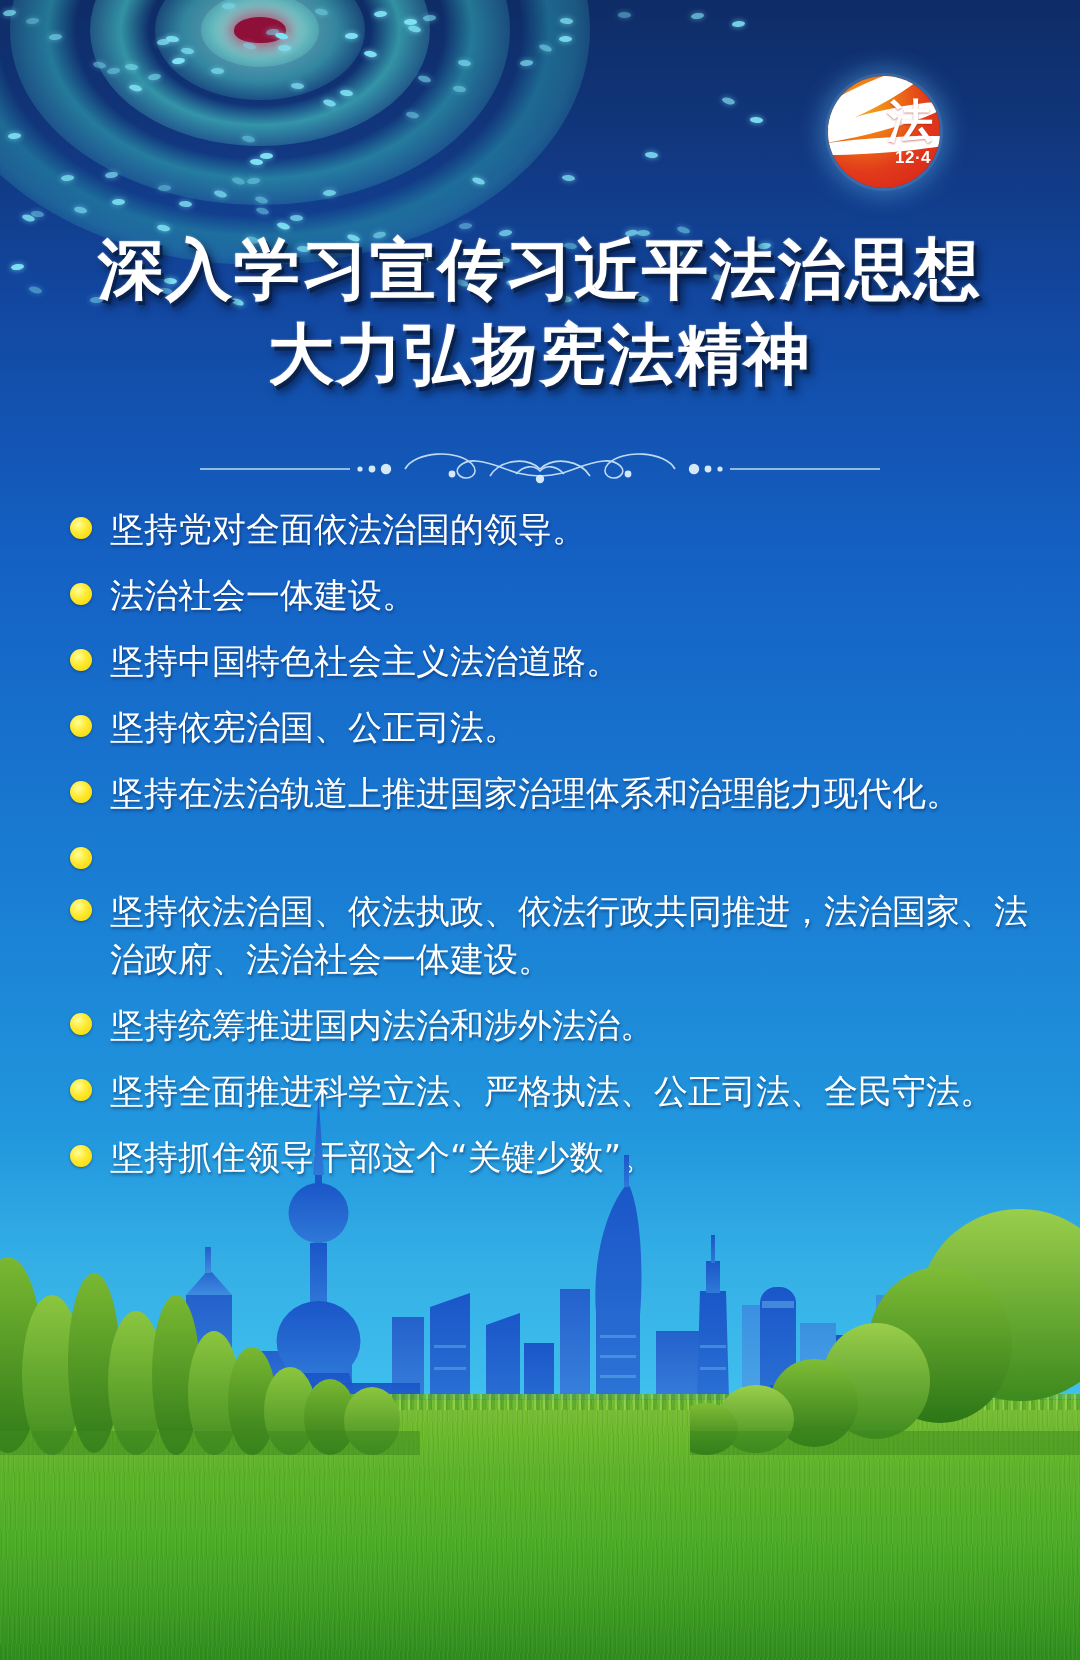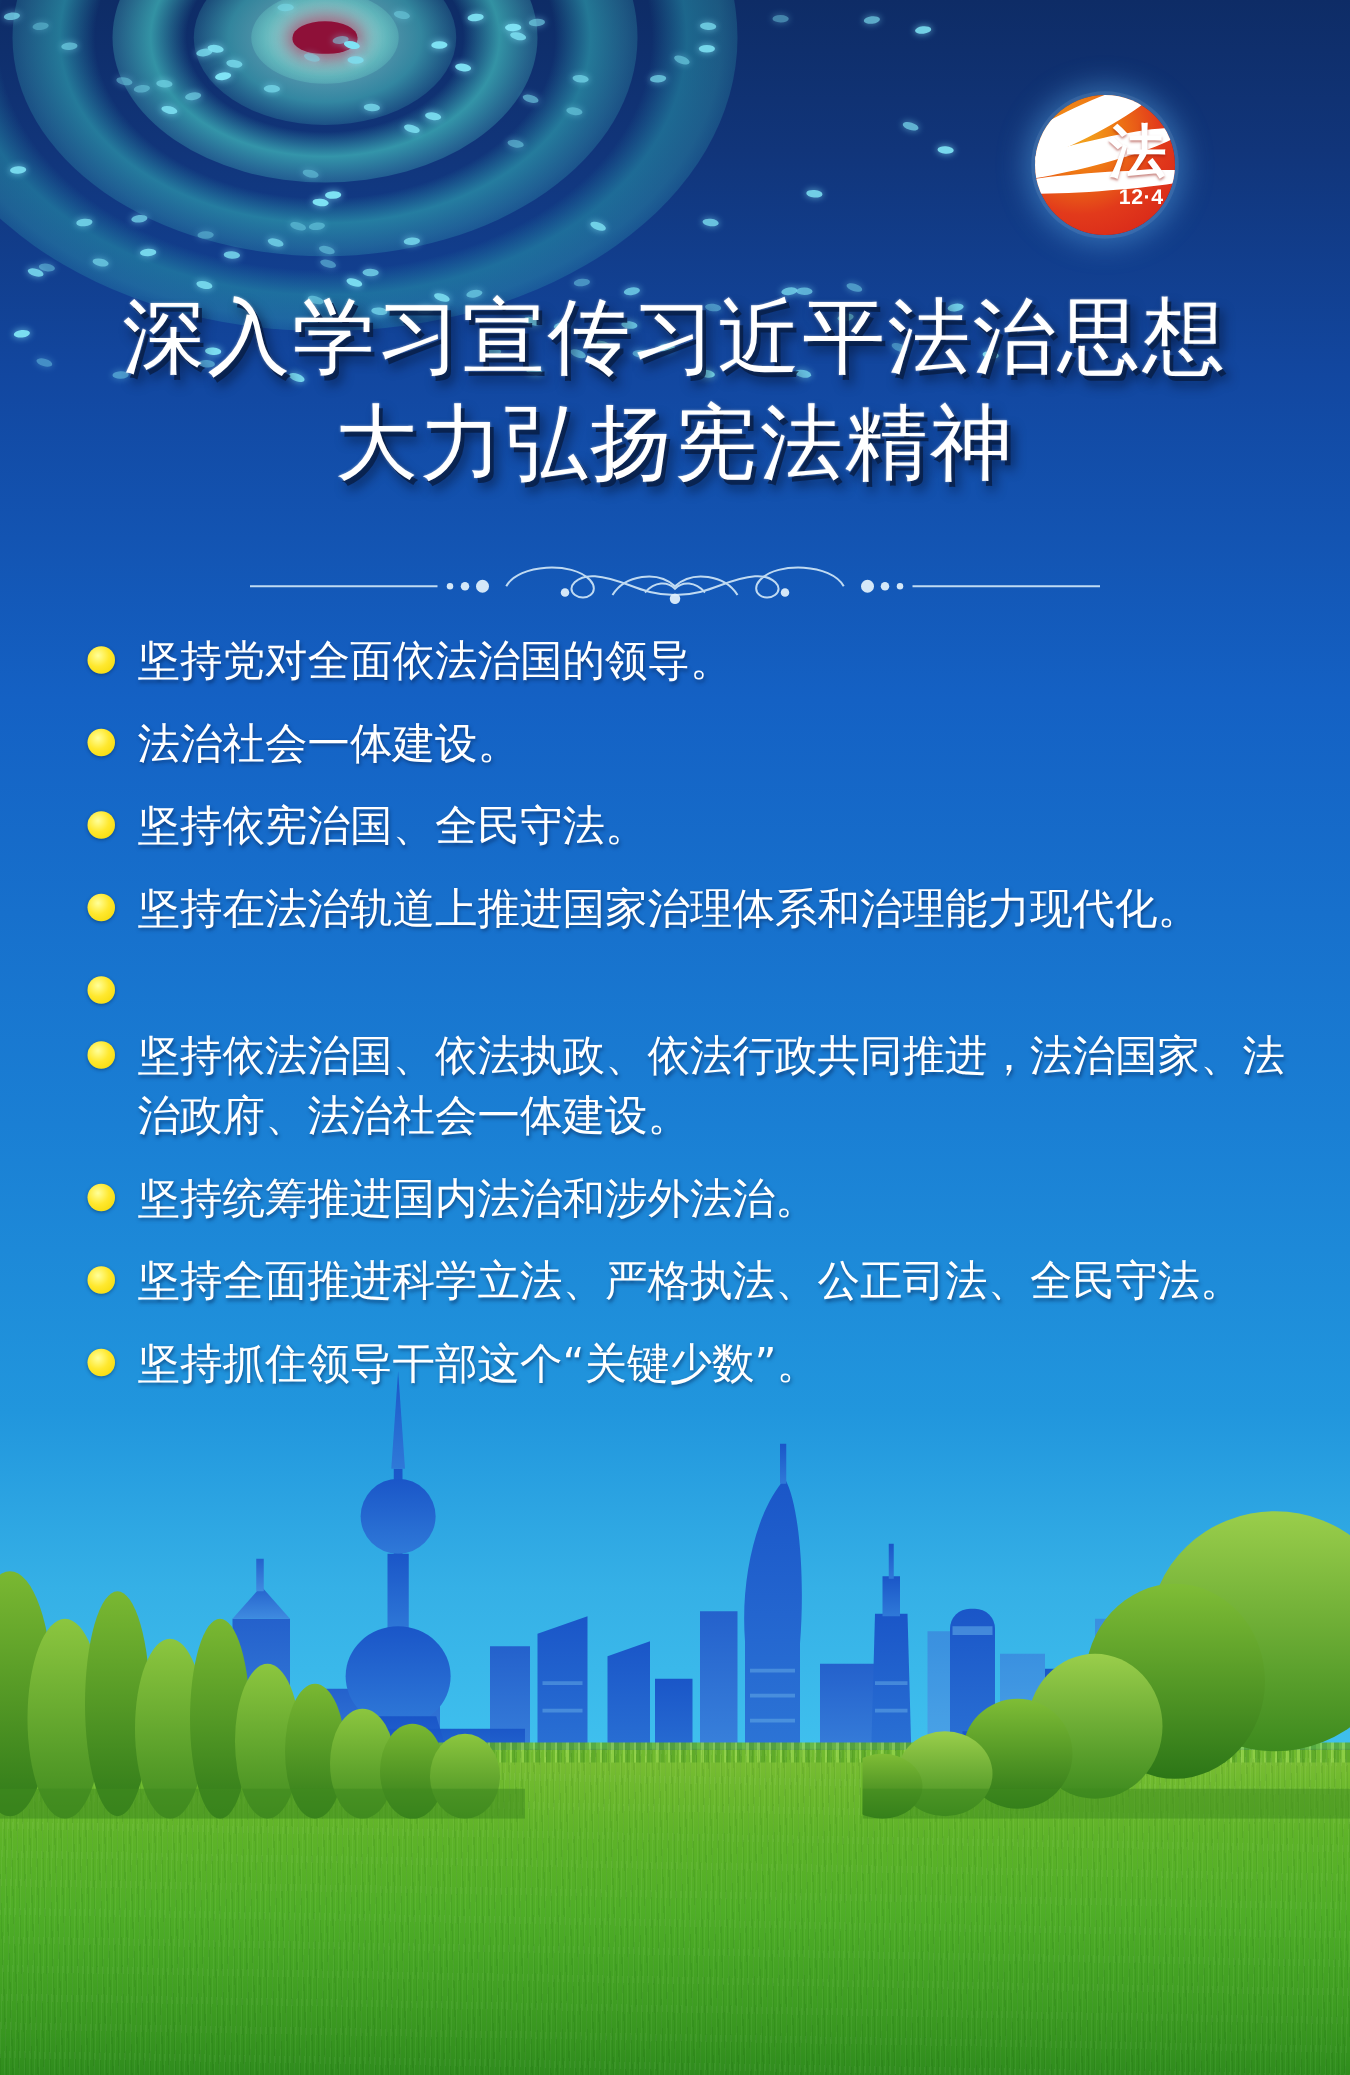--- a/index.html
+++ b/index.html
@@ -86,21 +86,21 @@
   .logo .date {
     position:absolute; right:9px; bottom:22px;
     font-size:17px; line-height:17px; color:#fff; font-weight:700;
     font-family:"Liberation Sans", sans-serif; letter-spacing:.5px;
   }
 
   
   .title-wrap { position:absolute; left:0; top:228px; width:1080px; text-align:center; }
   .title-line {
     font-family:"DejaVu Sans", sans-serif;
-    font-weight:400;
+    font-weight:700;
     color:#ffffff;
     letter-spacing:2px;
     text-shadow:
        3px 4px 0 rgba(8,30,70,.85),
        5px 7px 9px rgba(4,18,48,.75),
        0 0 2px rgba(255,255,255,.6);
     white-space:nowrap;
   }
   .title-1 { font-size:66px; line-height:84px; }
   .title-2 { font-size:66px; line-height:86px; }
@@ -335,21 +335,25 @@
       <div class="row">
         <span class="dot"></span>
         <span class="txt">坚持党对全面依法治国的领导。</span>
       </div>
       <div class="row">
         <span class="dot"></span>
         <span class="txt">法治社会一体建设。</span>
       </div>
       <div class="row">
         <span class="dot"></span>
-        <span class="txt">坚持依宪治国、全民守法。</span>
+        <span class="txt">坚持中国特色社会主义法治道路。</span>
+      </div>
+      <div class="row">
+        <span class="dot"></span>
+        <span class="txt">坚持依宪治国、公正司法。</span>
       </div>
       <div class="row">
         <span class="dot"></span>
         <span class="txt">坚持在法治轨道上推进国家治理体系和治理能力现代化。</span>
       </div>
       <div class="row">
         <span class="dot"></span>
       </div>
       <div class="row">
         <span class="dot"></span>

